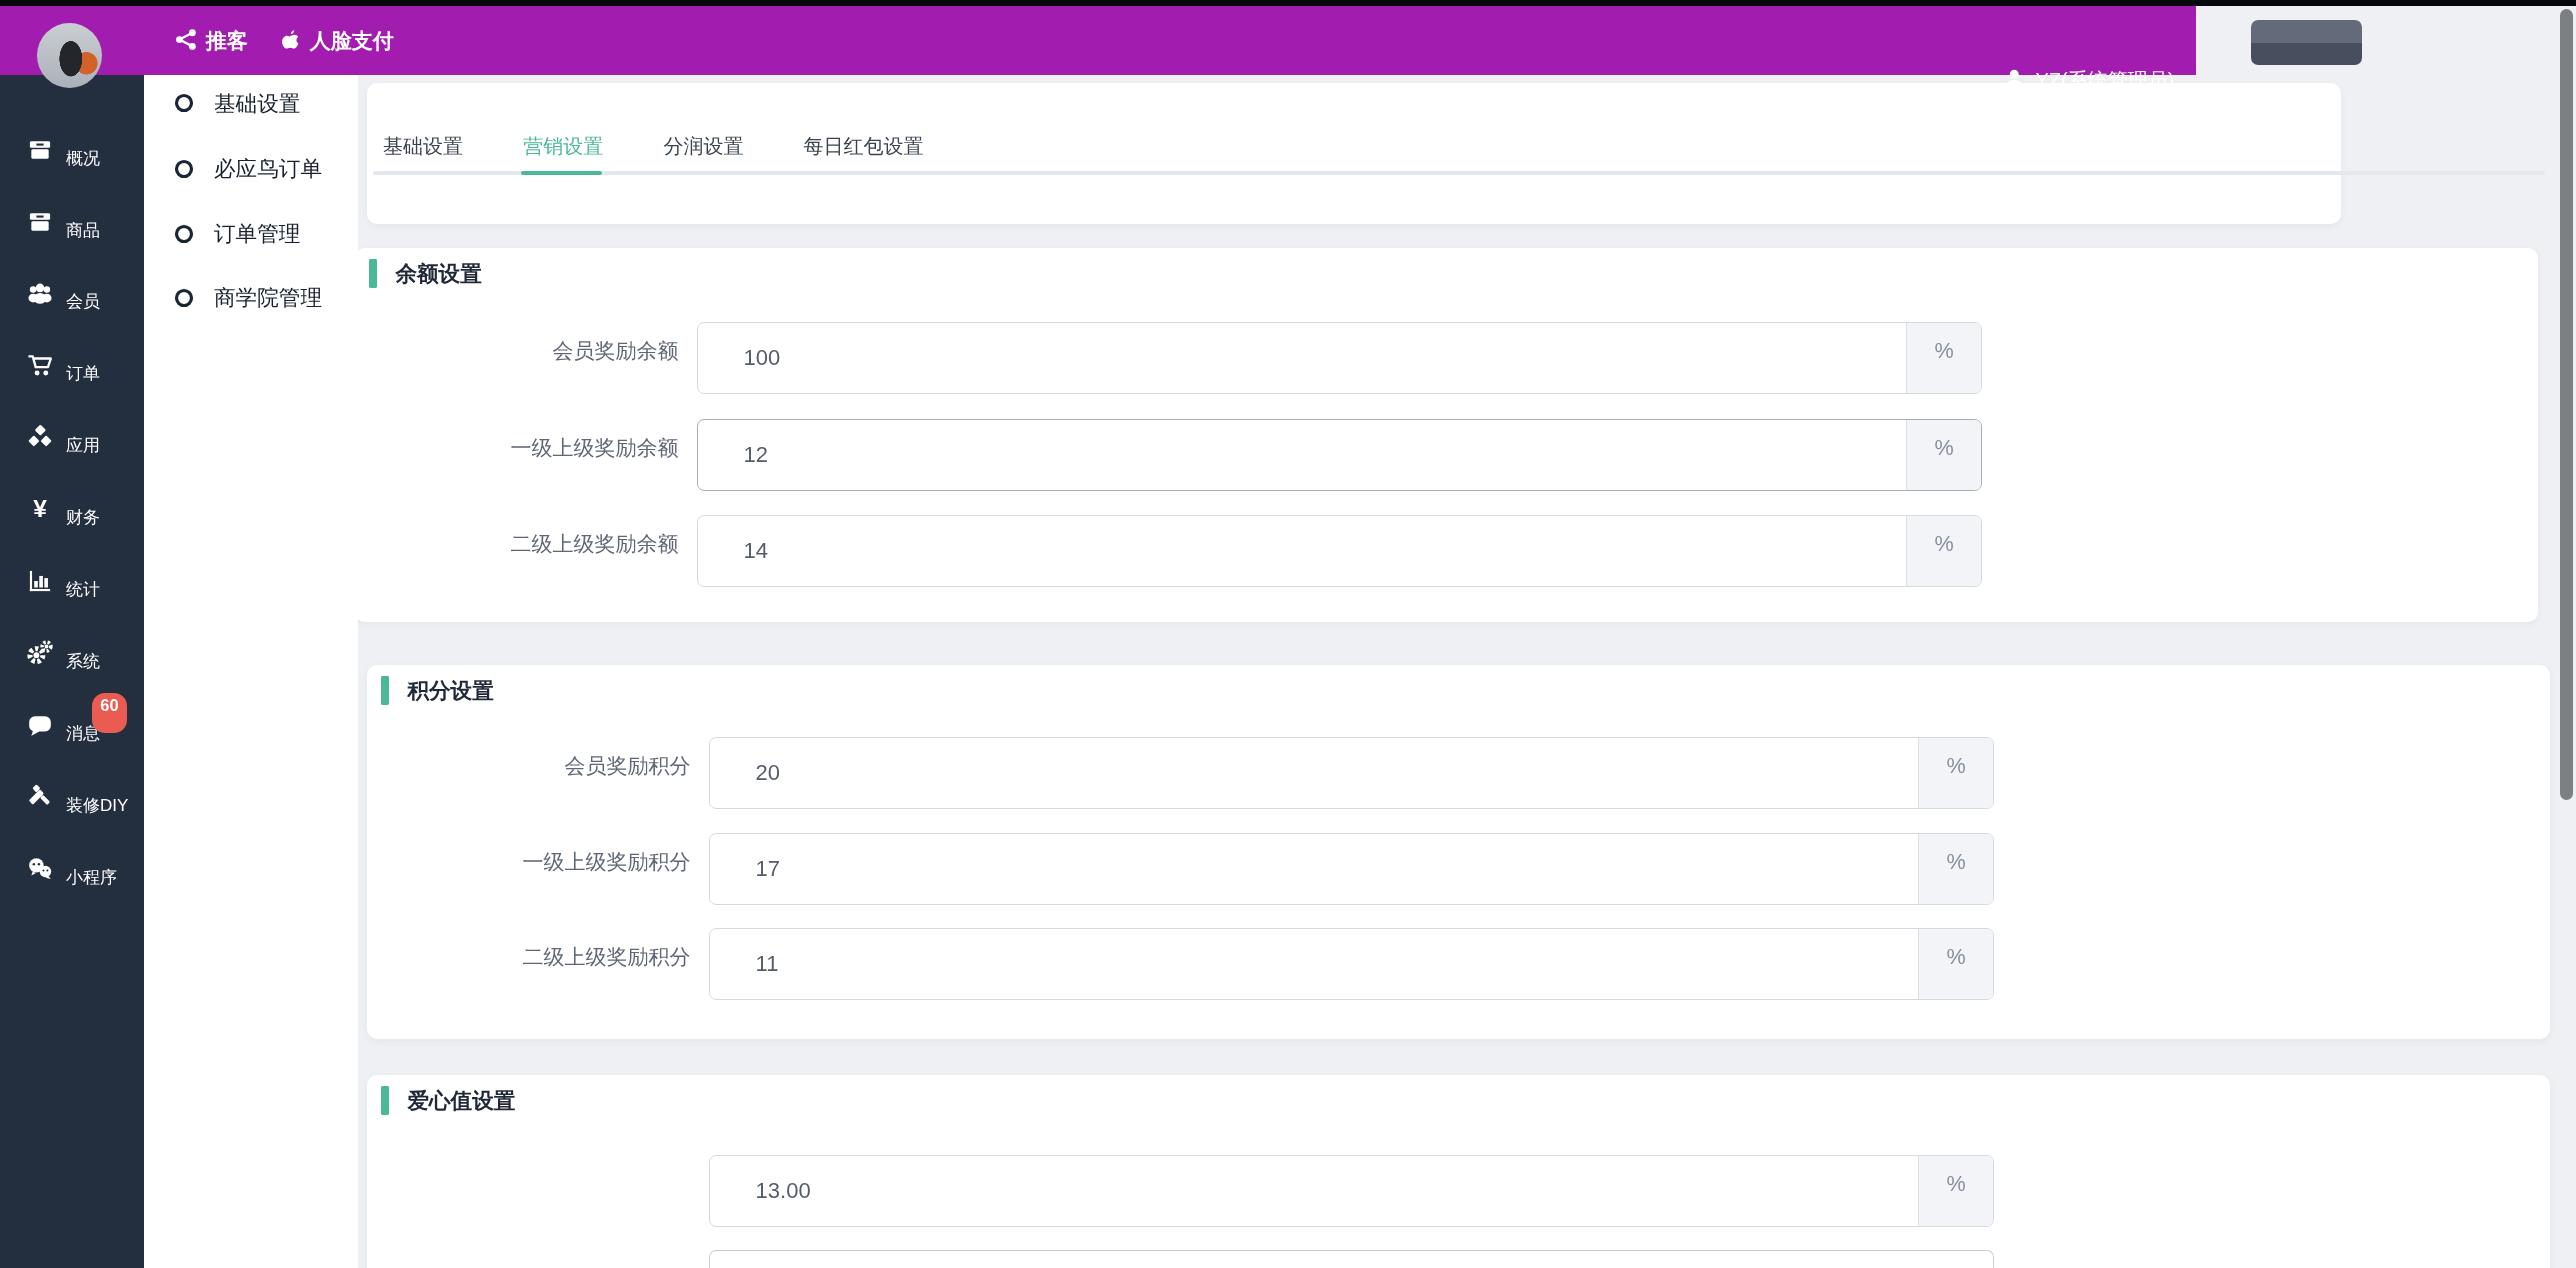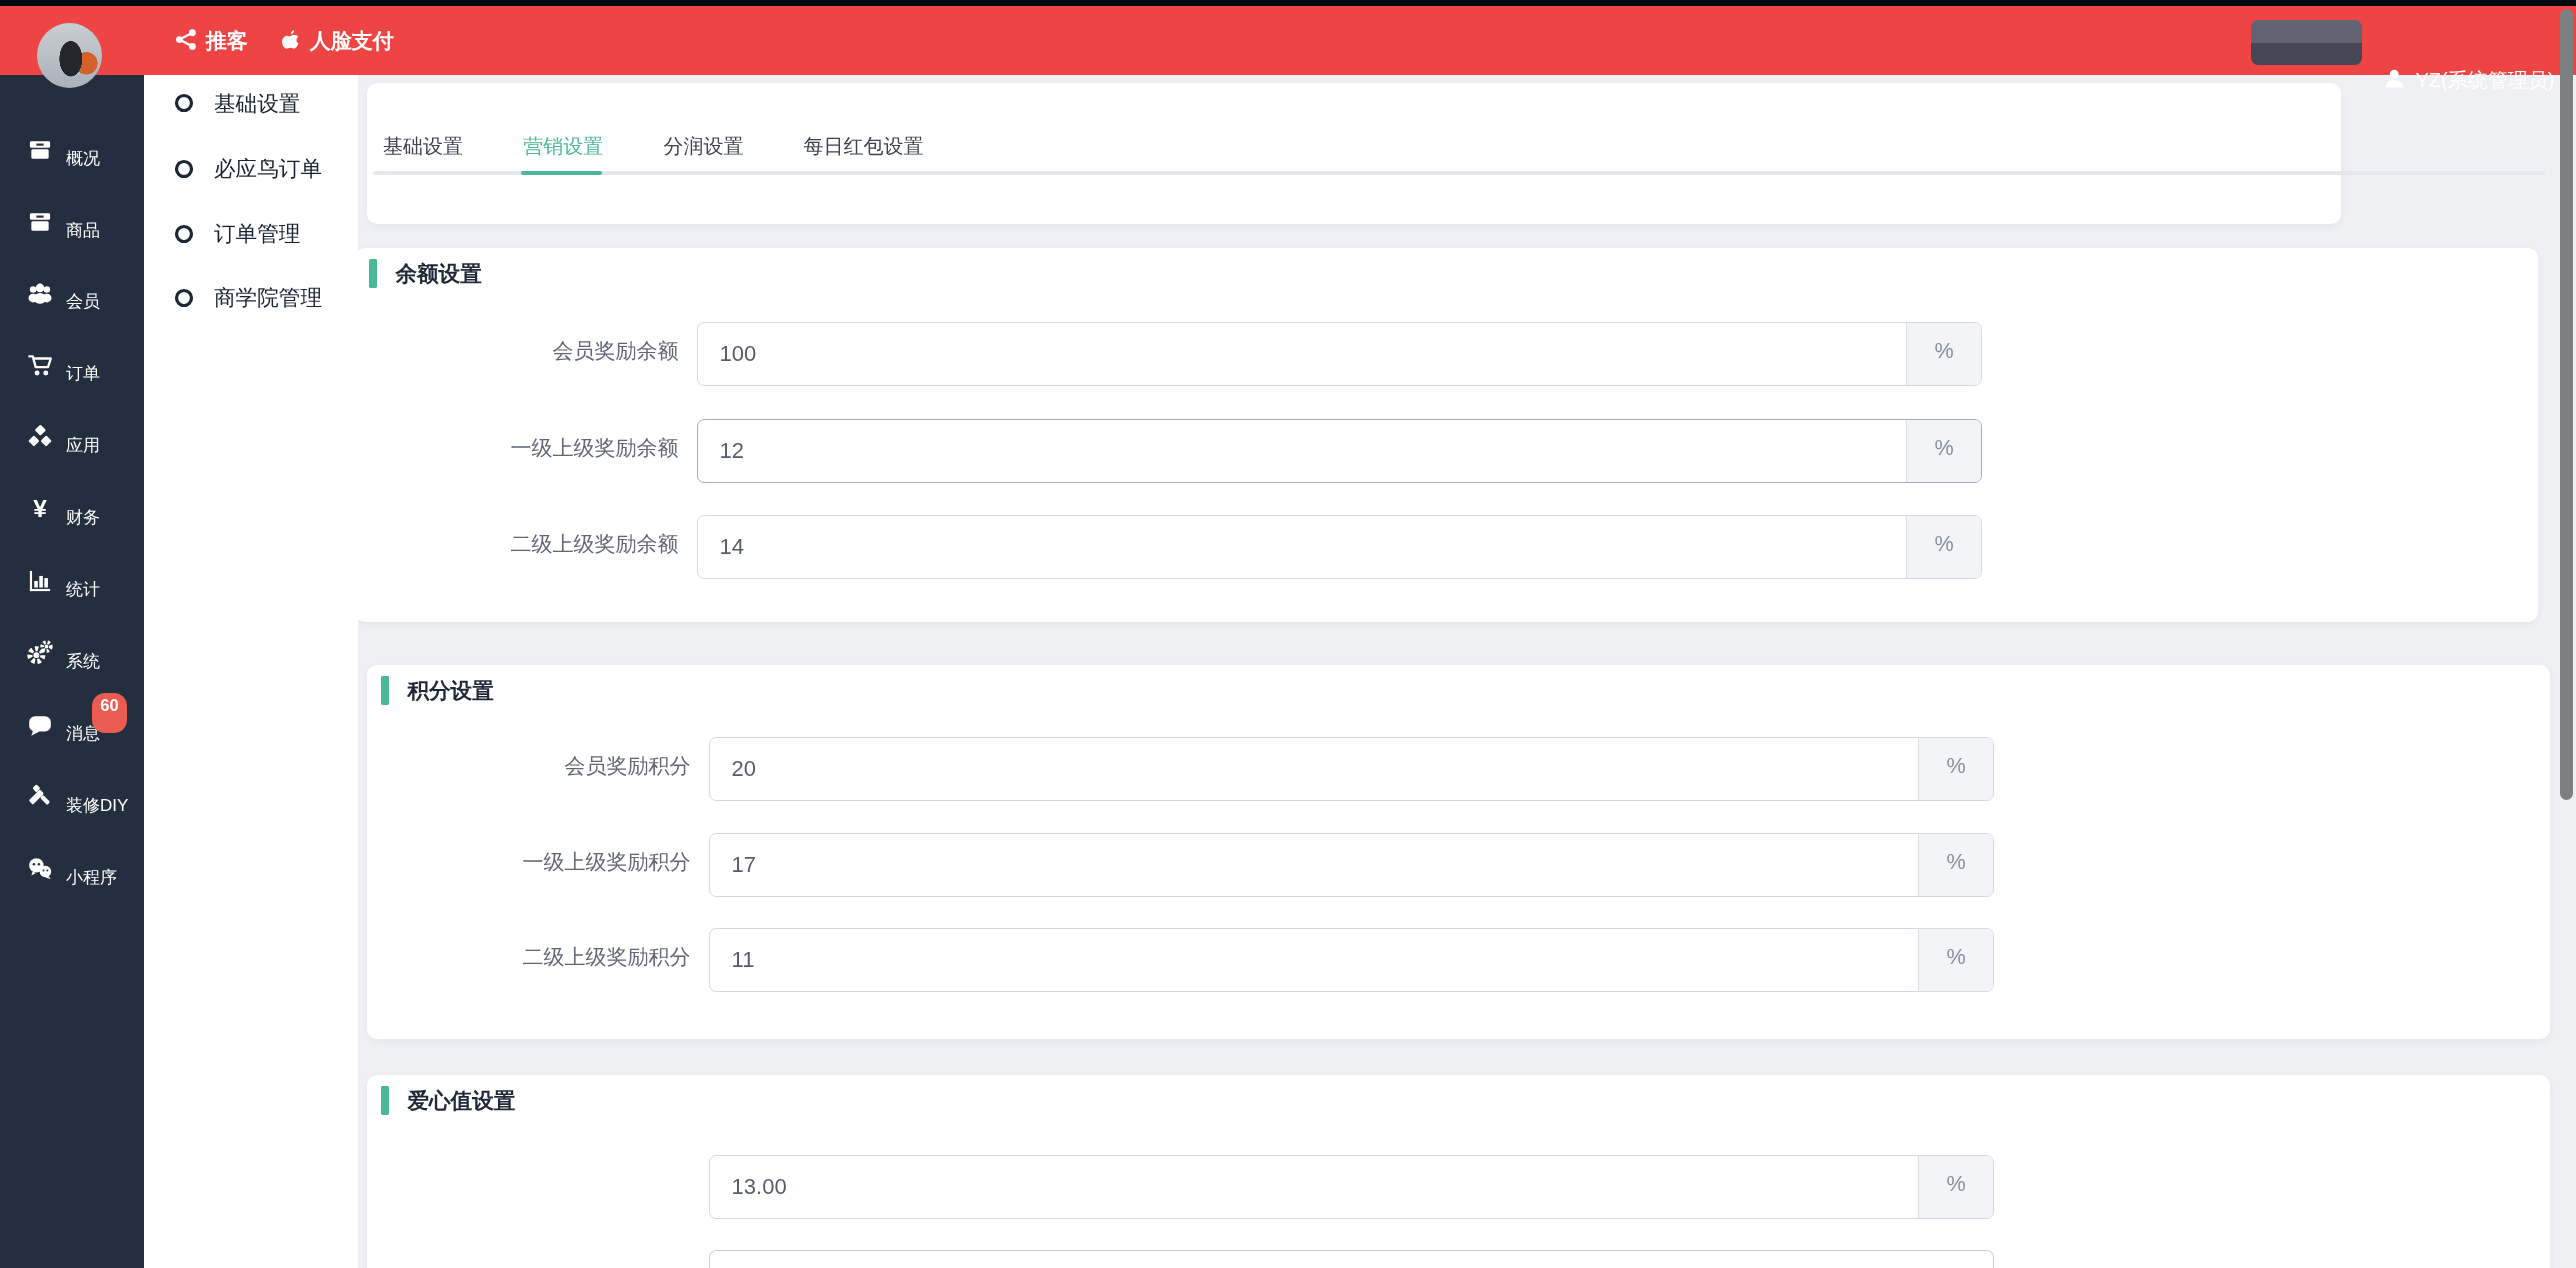--- a/index.html
+++ b/index.html
@@ -4,21 +4,21 @@
 <style>
   * { margin:0; padding:0; box-sizing:border-box; }
   html,body { background:#dfe2e8; }
   .screen {
     position:relative; width:2576px; height:1269px; overflow:hidden;
     background:#eef0f4; font-family:"Liberation Sans","DejaVu Sans",sans-serif;
   }
   
   .topstrip { position:absolute; left:0; top:0; width:2576px; height:5.8px; background:#05080d; z-index:6; }
   
-  .topbar { position:absolute; left:0; top:5.8px; width:2576px; height:69px; background:#ef4444; z-index:5; }
+  .topbar { position:absolute; left:0; top:5.8px; width:2196px; height:69px; background:#a21caf; z-index:5; }
   .avatar {
     position:absolute; left:37px; top:23px; width:65px; height:65px; border-radius:50%;
     background:
       radial-gradient(ellipse 18.7px 29px at 52% 55%, #23262b 0 60%, rgba(0,0,0,0) 62%),
       radial-gradient(circle 11.5px at 76% 62%, #d2622a 0 95%, rgba(0,0,0,0) 100%),
       linear-gradient(180deg,#c9ced3 0%,#aab1b8 100%);
     z-index:7;
   }
   .topnav-item { position:absolute; top:0; height:69px; line-height:69px; color:#fff; font-size:21px; font-weight:bold; cursor:pointer; white-space:nowrap; }
   .topnav-item .ticon { display:inline-block; width:24.5px; height:24.5px; vertical-align:-4.3px; margin-right:7.2px; }
@@ -53,21 +53,21 @@
   .tabs-track { position:absolute; left:5.8px; top:88px; width:2172px; height:4.3px; background:#e4e7ec; border-radius:2.2px; }
   .tabs-active-bar { position:absolute; left:154px; top:88px; width:81px; height:4.3px; background:#4ab796; border-radius:2.2px; }
   .card-sec2 { left:355px; top:248px; width:2183px; height:374px; }
   .card-sec3 { left:367px; top:665px; width:2183px; height:374px; }
   .card-sec4 { left:367px; top:1075px; width:2183px; height:302px; }
   .sec-head { position:absolute; left:14.4px; top:10.8px; height:29px; }
   .sec-marker { position:absolute; left:0; top:0; width:7.2px; height:29px; background:#4ab796; border-radius:1.4px; }
   .sec-title { position:absolute; left:26px; top:0; height:29px; line-height:29px; font-size:21.6px; font-weight:bold; color:#1f2838; white-space:nowrap; }
   .form-row { position:absolute; left:0; width:100%; height:58px; }
   .form-label { position:absolute; left:21.6px; width:302px; height:58px; line-height:58px; text-align:right; font-size:21px; color:#5f6775; white-space:nowrap; }
-  .input-box { position:absolute; left:342px; top:0; width:1285px; height:64px; display:flex; border:1.4px solid #d5d9df; border-radius:7.2px; background:#fff; overflow:hidden; }
+  .input-box { position:absolute; left:342px; top:0; width:1285px; height:72px; display:flex; border:1.4px solid #d5d9df; border-radius:7.2px; background:#fff; overflow:hidden;padding-left:24px; }
   .input-box.focused { border-color:#a6adb8;gap:16px; }
   .input-box input {
     flex:1 1 auto; min-width:0; border:none; outline:none; padding:0 0 0 21.6px;
     font-size:22px; color:#555d6b; font-family:inherit; background:transparent;
   }
   .input-suffix {
     flex:0 0 75px; background:#f2f4f7; border-left:1.4px solid #dce0e5;
     color:#878f9d; font-size:21.6px; text-align:center; line-height:55px;
   }
   .partial-input {

